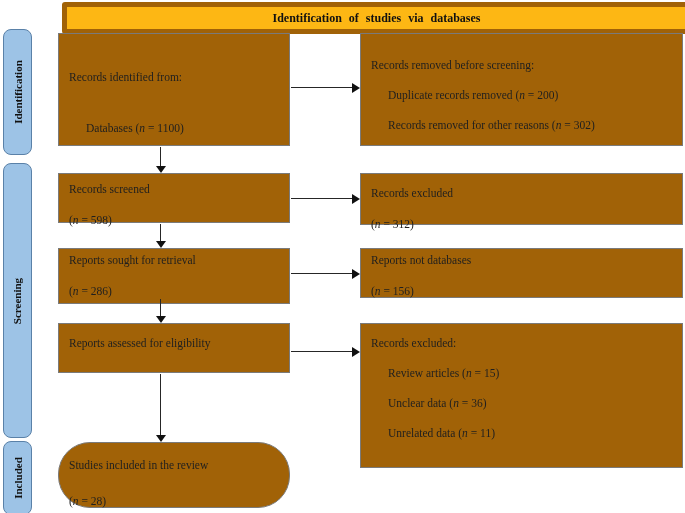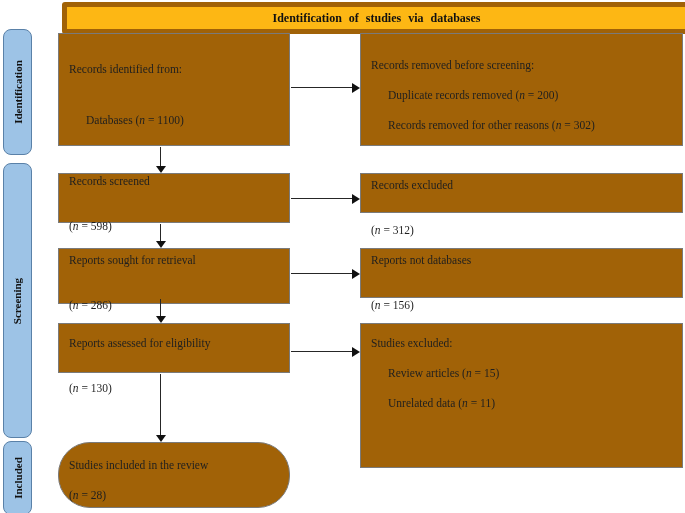--- a/index.html
+++ b/index.html
@@ -30,23 +30,23 @@
     font-weight:bold;font-size:11px;color:#111;
   }
   
   .box{
     position:absolute;background:#a16207;border:1px solid #7A7A7A;
     font-size:11.5px;line-height:15px;box-sizing:border-box;
   }
   .box .line{padding-left:10px;white-space:nowrap;}
   .box .line.indent{padding-left:27px;}
   .box i{font-style:italic;}
-  .gap14{margin-top:30px;}
+  .gap14{margin-top:16px;}
   .gap15{margin-top:15px;}
-  .gap13{margin-top:15px;}
+  .gap13{margin-top:21px;}
   .gap18{margin-top:36px;}
   
   .col-left{left:58px;width:232px;}
   .col-right{left:360px;width:323px;}
   
   .vline{position:absolute;left:160px;width:1px;background:#262626;}
   .vhead{position:absolute;left:156px;width:0;height:0;
     border-left:5px solid transparent;border-right:5px solid transparent;
     border-top:7px solid #111;}
   .hline{position:absolute;height:1px;background:#262626;}
@@ -66,64 +66,64 @@
   <div class="stage-label" style="top:29px;height:124px;">
     <span>Identification</span>
   </div>
   <div class="stage-label" style="top:163px;height:273px;">
     <span>Screening</span>
   </div>
   <div class="stage-label" style="top:441px;height:72px;">
     <span>Included</span>
   </div>
 
-  <div class="box col-left" style="top:33px;height:113px;padding-top:28px;">
+  <div class="box col-left" style="top:33px;height:113px;padding-top:36px;">
     <div class="line">Records identified from:</div>
     <div class="line indent gap18">Databases (<i>n</i> = 1100)</div>
   </div>
 
-  <div class="box col-left" style="top:173px;height:50px;padding-top:0;">
+  <div class="box col-left" style="top:173px;height:50px;padding-top:8px;">
     <div class="line">Records screened</div>
     <div class="line gap14">(<i>n</i> = 598)</div>
   </div>
 
   <div class="box col-left" style="top:248px;height:56px;padding-top:4px;">
     <div class="line">Reports sought for retrieval</div>
     <div class="line gap14">(<i>n</i> = 286)</div>
   </div>
 
   <div class="box col-left" style="top:323px;height:50px;padding-top:12px;">
     <div class="line">Reports assessed for eligibility</div>
-    <div class="line gap14">(<i>n</i> = 130)</div>
   </div>
 
   <div class="box col-left" style="top:442px;height:66px;padding-top:15px;border-radius:32px;">
     <div class="line">Studies included in the review</div>
     <div class="line gap13">(<i>n</i> = 28)</div>
   </div>
 
   <div class="box col-right" style="top:33px;height:113px;padding-top:24px;">
     <div class="line">Records removed before screening:</div>
     <div class="line indent gap15">Duplicate records removed (<i>n</i> = 200)</div>
     <div class="line indent gap15">Records removed for other reasons (<i>n</i> = 302)</div>
   </div>
 
-  <div class="box col-right" style="top:173px;height:40px;padding-top:4px;">
+  <div class="box col-right" style="top:173px;height:52px;padding-top:12px;">
     <div class="line">Records excluded</div>
     <div class="line gap14">(<i>n</i> = 312)</div>
   </div>
 
   <div class="box col-right" style="top:248px;height:50px;padding-top:4px;">
     <div class="line">Reports not databases</div>
     <div class="line gap14">(<i>n</i> = 156)</div>
   </div>
 
   <div class="box col-right" style="top:323px;height:145px;padding-top:12px;">
-    <div class="line">Studies excluded:</div>
+    <div class="line">Records excluded:</div>
     <div class="line indent gap15">Review articles (<i>n</i> = 15)</div>
+    <div class="line indent gap15">Unclear data (<i>n</i> = 36)</div>
     <div class="line indent gap15">Unrelated data (<i>n</i> = 11)</div>
   </div>
 
   <div class="vline" style="top:147px;height:19px;"></div>
   <div class="vhead" style="top:166px;"></div>
 
   <div class="vline" style="top:224px;height:17px;"></div>
   <div class="vhead" style="top:241px;"></div>
 
   <div class="vline" style="top:299px;height:17px;"></div>

